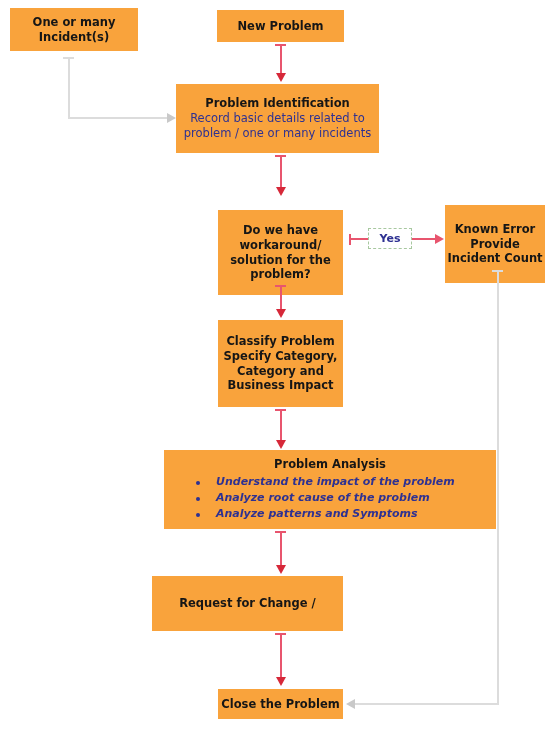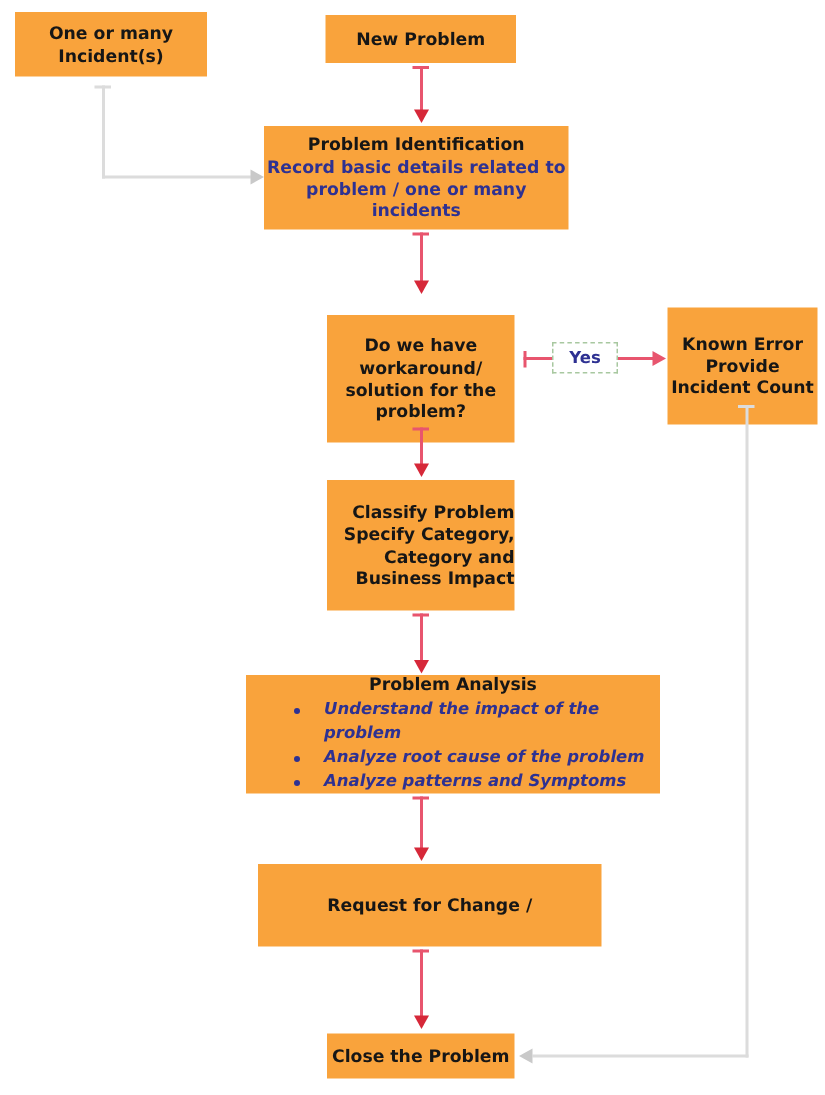--- a/index.html
+++ b/index.html
@@ -29,21 +29,21 @@
     color: #161616;
     font-weight: bold;
     line-height: 1.28;
   }
   .box .title {
     color: #161616;
     font-weight: bold;
   }
   .box .sub {
     color: #2E3192;
-    font-weight: bold;
+    font-weight: normal;
   }
   .box ul {
     margin: 2px 0 0 0;
     padding: 0 0 0 30px;
     text-align: left;
     list-style: none;
     align-self: stretch;
     font-style: italic;
   }
   .box ul li {
@@ -168,37 +168,37 @@
     <span>solution for the</span>
     <span>problem?</span>
   </div>
 
   <div class="box" style="left:445px; top:205px; width:100px; height:78px; font-size:11.5px;">
     <span>Known Error</span>
     <span>Provide</span>
     <span>Incident Count</span>
   </div>
 
-  <div class="box" style="left:218px; top:320px; width:125px; height:87px; font-size:11.5px;align-items:flex-end;">
+  <div class="box" style="left:218px; top:320px; width:125px; height:87px; font-size:11.5px;">
     <span>Classify Problem</span>
     <span>Specify Category,</span>
     <span>Category and</span>
     <span>Business Impact</span>
   </div>
 
-  <div class="box" style="left:164px; top:450px; width:276px; height:79px; font-size:11px; justify-content:flex-end; padding-top:7px;">
+  <div class="box" style="left:164px; top:450px; width:332px; height:79px; font-size:11px; justify-content:flex-start; padding-top:7px;">
     <span class="title" style="font-size:11.5px;">Problem Analysis</span>
     <ul>
       <li>Understand the impact of the problem</li>
       <li>Analyze root cause of the problem</li>
       <li>Analyze patterns and Symptoms</li>
     </ul>
   </div>
 
-  <div class="box" style="left:172px; top:576px; width:229px; height:55px; font-size:11.5px;">
+  <div class="box" style="left:152px; top:576px; width:191px; height:55px; font-size:11.5px;">
     <span>Request for Change /</span>
   </div>
 
   <div class="box" style="left:218px; top:689px; width:125px; height:30px; font-size:11.5px;">
     <span>Close the Problem</span>
   </div>
 
   <div class="gray-cap-h" style="left:63px; top:57px;"></div>
   <div class="gray-line-v" style="left:68px; top:57px; height:62px;"></div>
   <div class="gray-line-h" style="left:68px; top:117px; width:100px;"></div>

